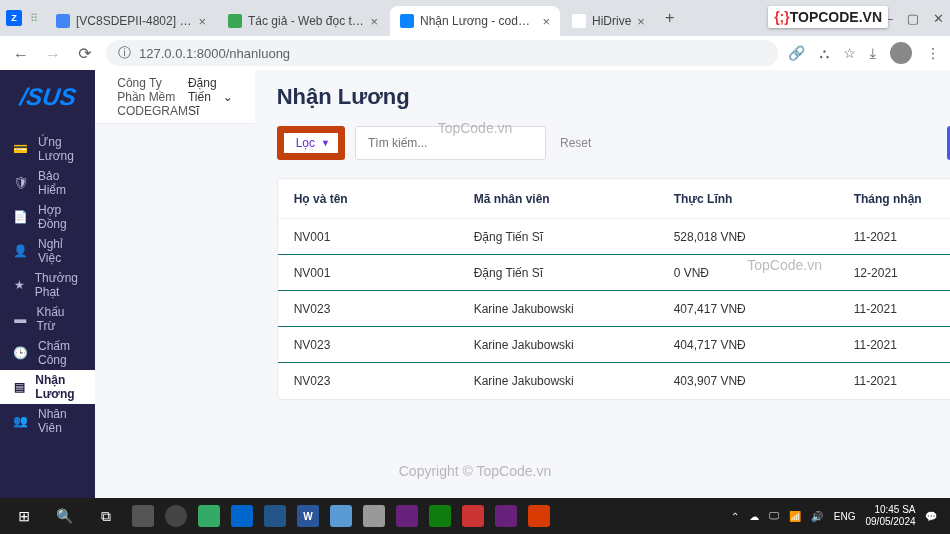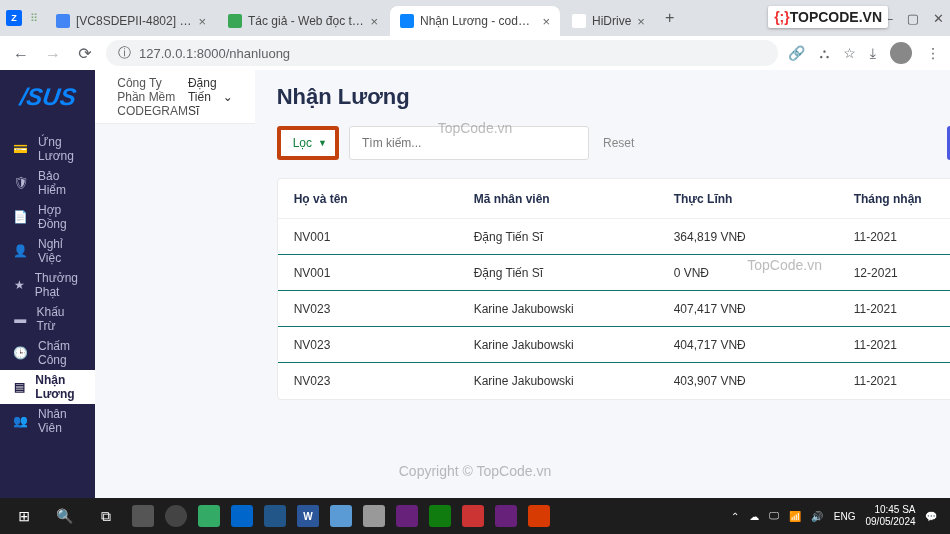--- a/index.html
+++ b/index.html
@@ -33,22 +33,22 @@
 .sb-icon{width:14px;height:14px;display:inline-flex;align-items:center;justify-content:center;font-size:12px}
 
 .main{flex:1;display:flex;flex-direction:row;background:#f6f7fb}
 .topbar{height:54px;background:#fff;display:flex;align-items:center;padding:0 22px;border-bottom:1px solid #eee}
 .company{font-size:12px;color:#555}
 .user-menu{margin-left:auto;display:flex;align-items:center;gap:6px;font-size:12px;color:#333}
 .content{padding:14px 22px 10px}
 h1{font-size:22px;color:#25304f;font-weight:700;margin-bottom:16px}
 
 .filters{display:flex;align-items:center;gap:10px;margin-bottom:18px}
-.loc{height:34px;border:4px solid #c2410c;background:#fff;border-radius:3px;padding:0 8px 0 12px;display:flex;align-items:center;gap:6px;font-size:12px;color:#15803d}
-.search-input{height:34px;width:240px;border:1px solid #ddd;border-radius:3px;padding:0 12px;font-size:12px;color:#555}
+.loc{height:34px;border:7px solid #c2410c;background:#fff;border-radius:3px;padding:0 8px 0 12px;display:flex;align-items:center;gap:6px;font-size:12px;color:#6d28d9}
+.search-input{height:34px;width:191px;border:1px solid #ddd;border-radius:3px;padding:0 12px;font-size:12px;color:#555}
 .reset{font-size:12px;color:#888;margin-left:4px}
 .export-btn{margin-left:auto;height:34px;background:#4d59e0;color:#fef9c3;border:none;border-radius:3px;padding:0 18px;font-size:12px;font-weight:600}
 
 .table{background:#fff;border:1px solid #eaeaea;border-radius:4px}
 .thead,.trow{display:grid;grid-template-columns:180px 200px 180px 120px 30px;align-items:center;padding:0 16px}
 .thead{height:40px;font-size:12px;font-weight:700;color:#25304f;border-bottom:1px solid #eee}
 .trow{height:36px;font-size:12px;color:#333;border-bottom:1px solid #0f766e}
 .trow:last-child{border-bottom:none}
 .chev{color:#bbb;font-size:12px;text-align:right}
 
@@ -196,21 +196,21 @@
           <span>Họ và tên</span>
           <span>Mã nhân viên</span>
           <span>Thực Lĩnh</span>
           <span>Tháng nhận</span>
           <span></span>
         </div>
         <div id="tbody">
             <div class="trow">
               <span>NV001</span>
               <span>Đặng Tiến Sĩ</span>
-              <span>364,819 VNĐ</span>
+              <span>528,018 VNĐ</span>
               <span>11-2021</span>
               <span class="chev">›</span>
             </div>
             <div class="trow">
               <span>NV001</span>
               <span>Đặng Tiến Sĩ</span>
               <span>0 VNĐ</span>
               <span>12-2021</span>
               <span class="chev">›</span>
             </div>

